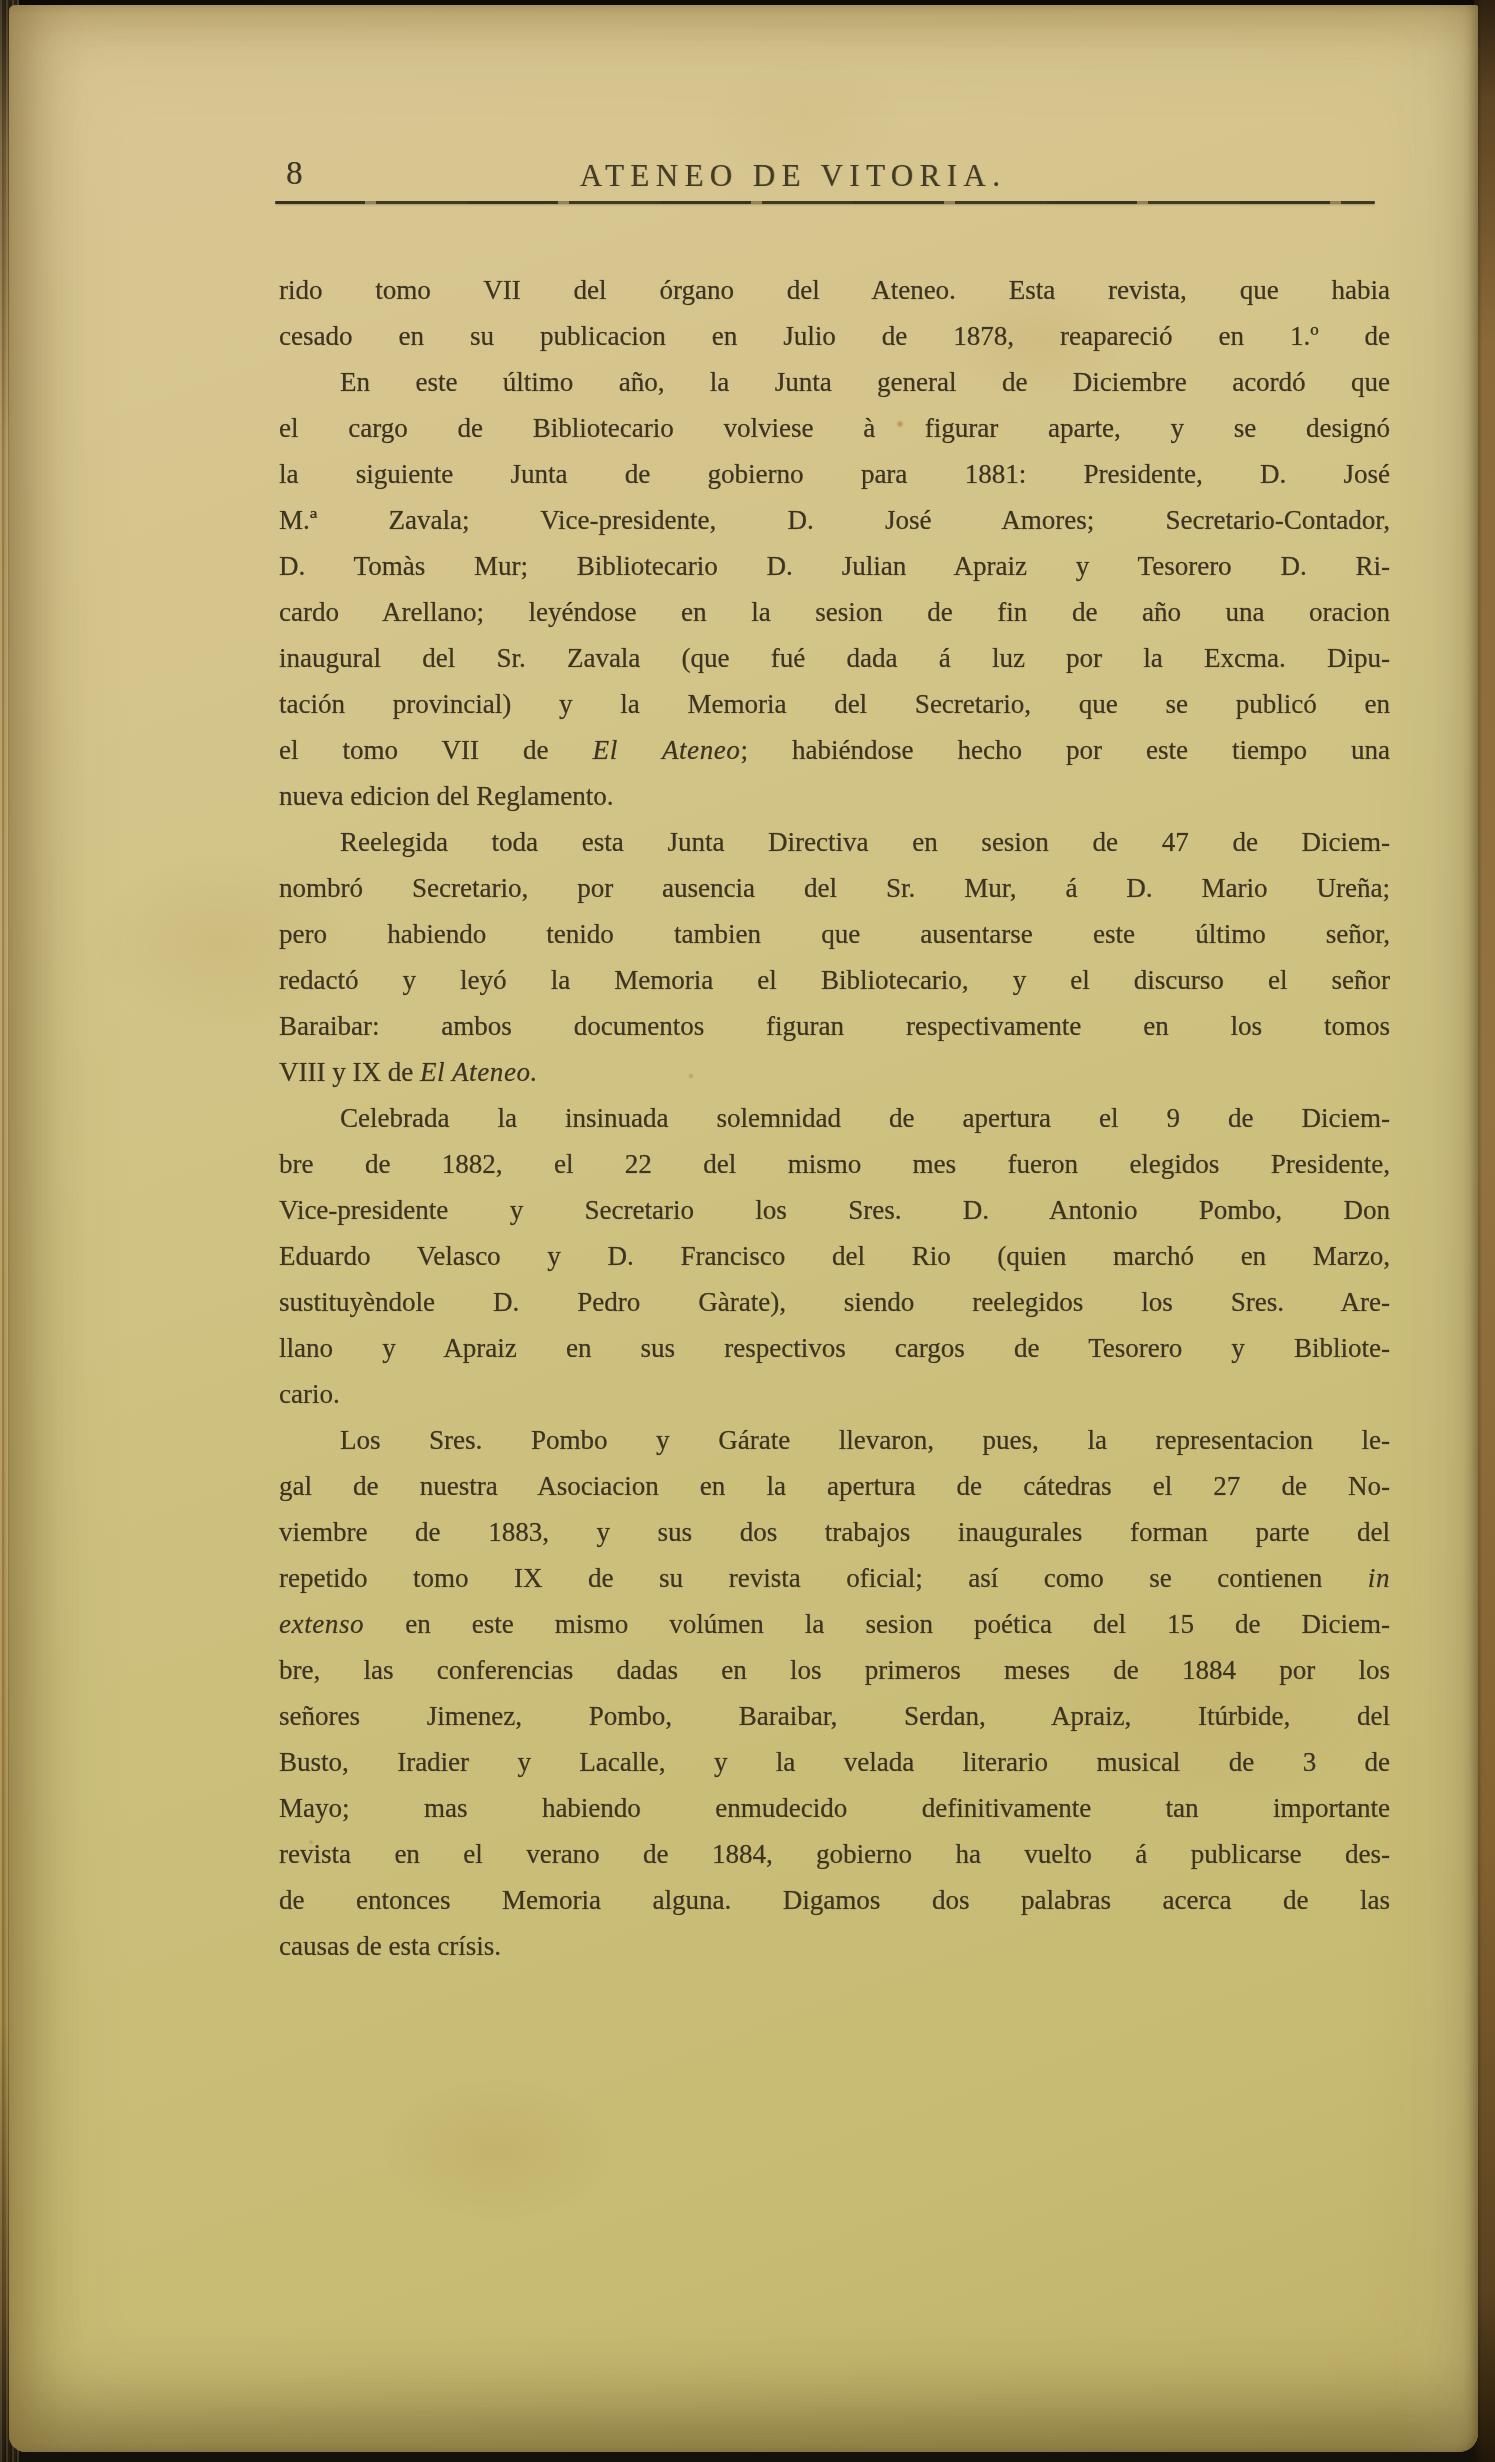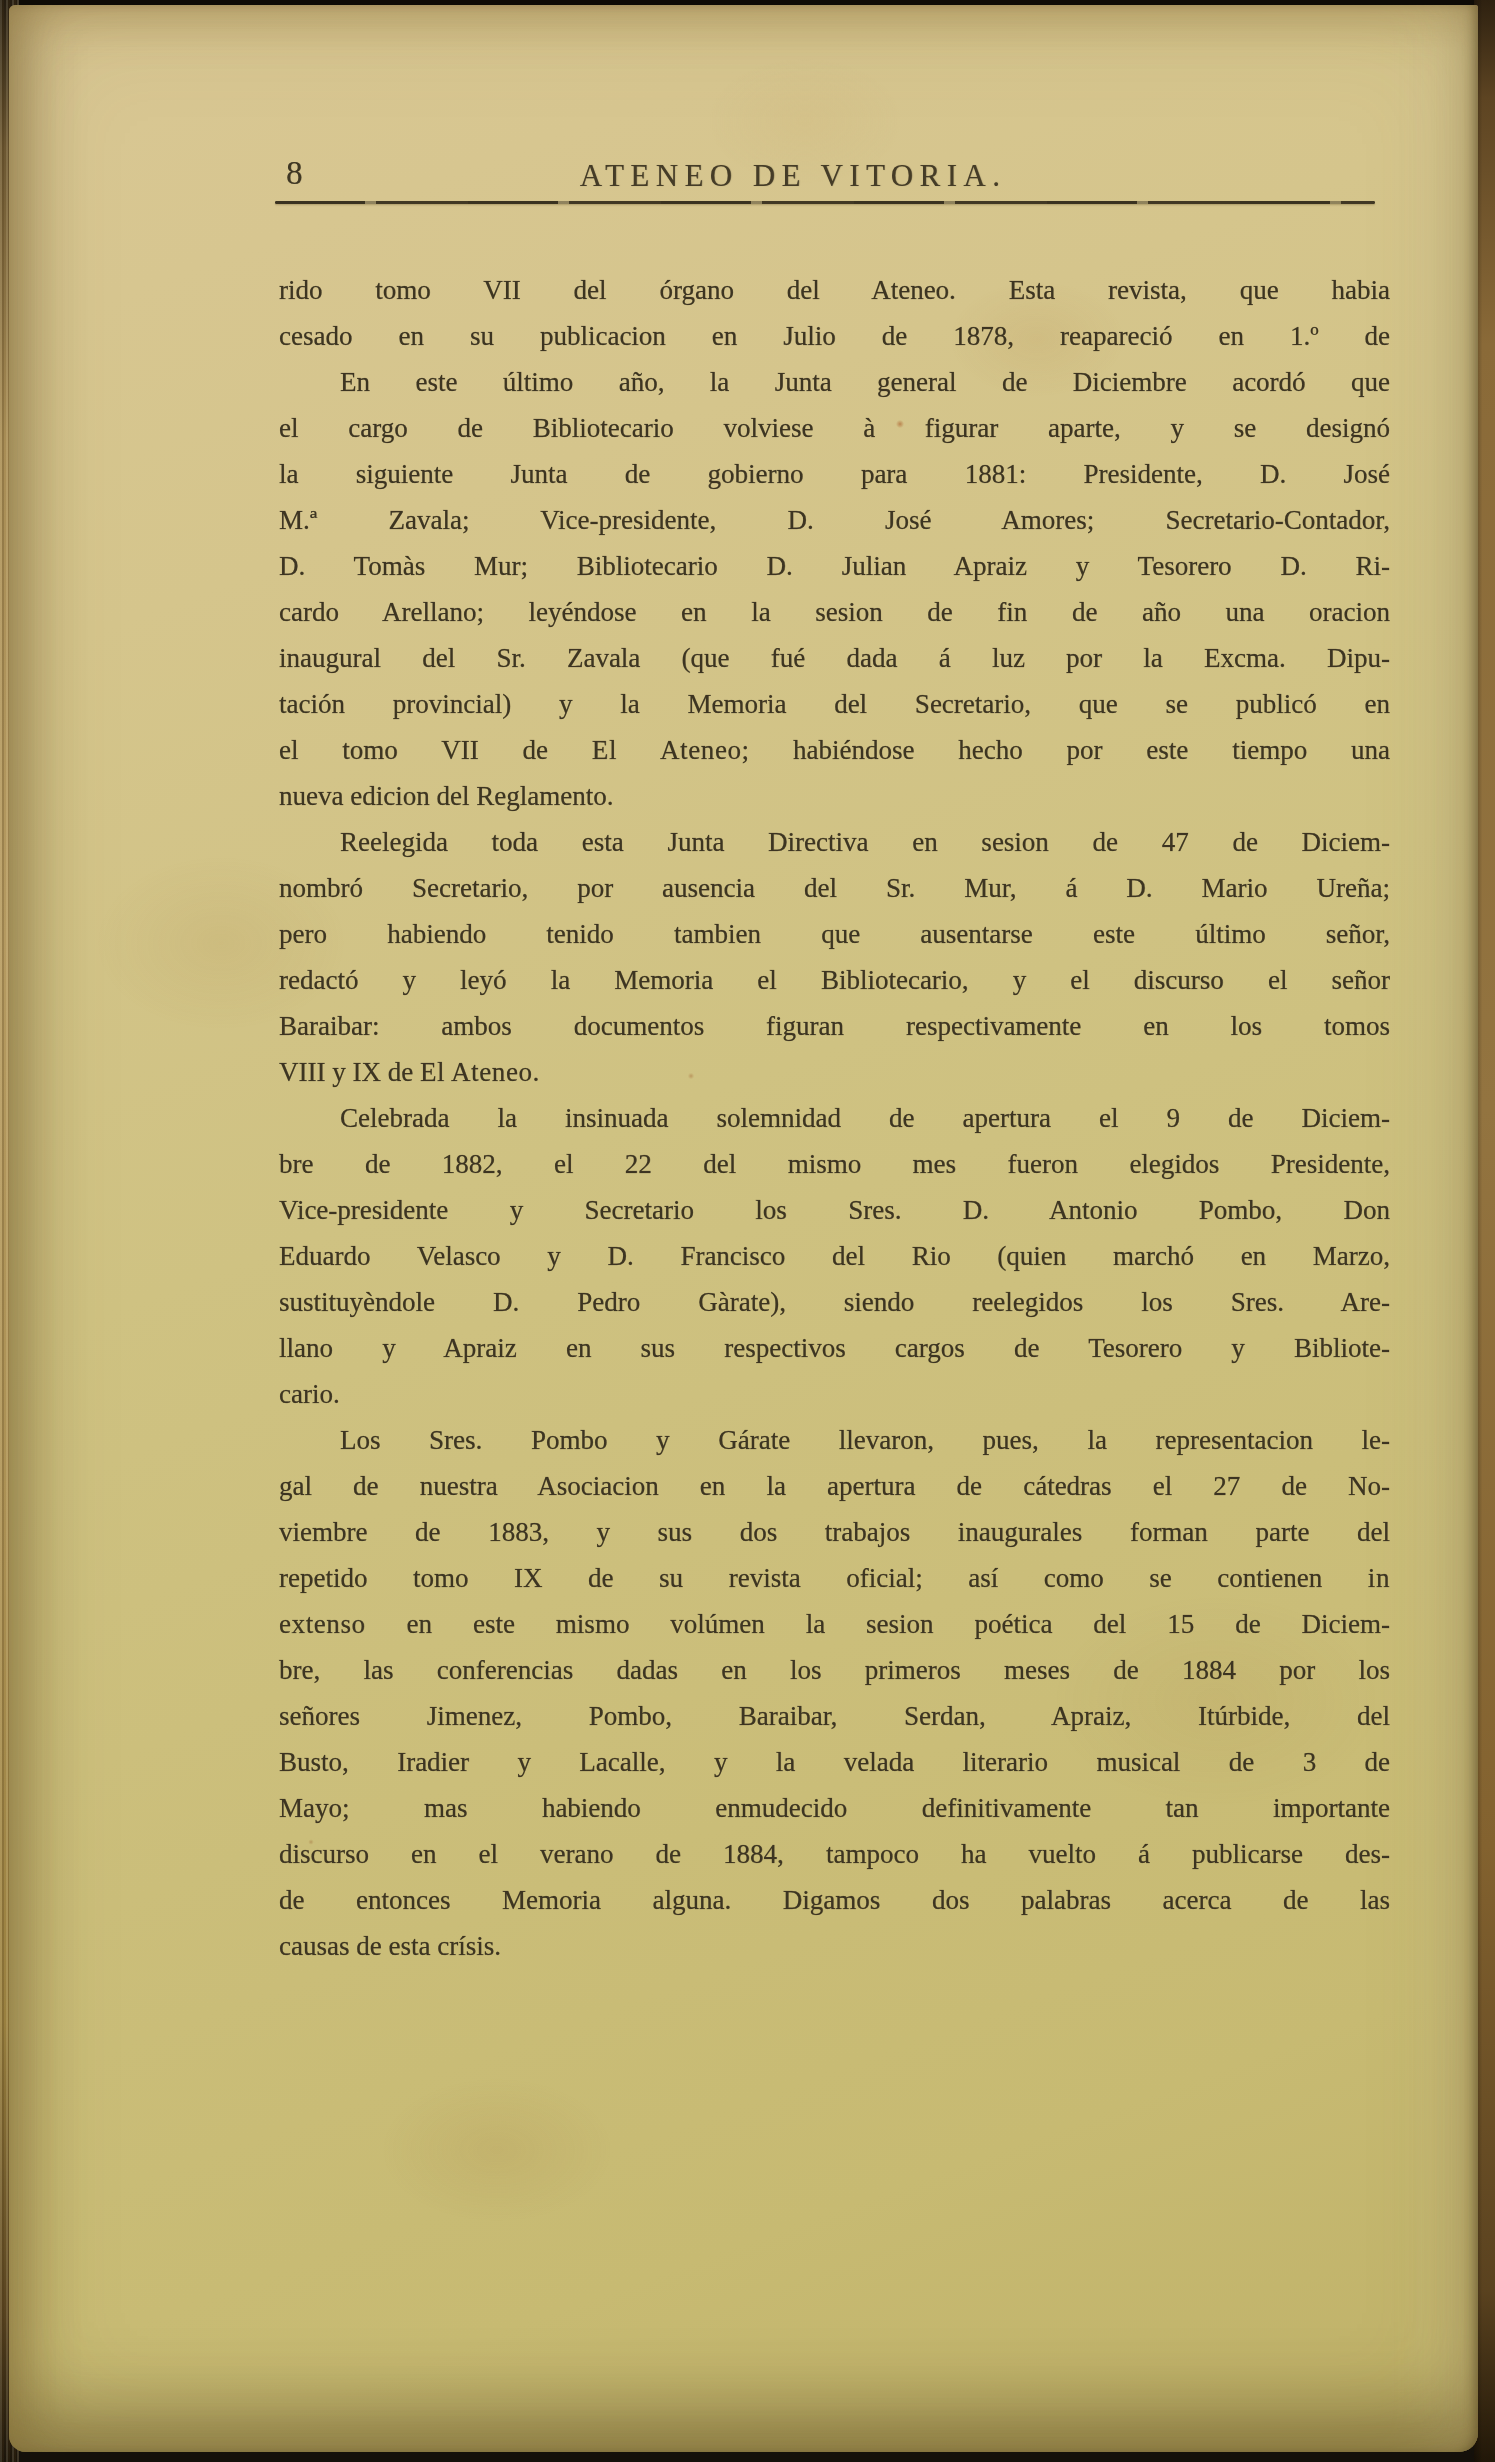--- a/index.html
+++ b/index.html
@@ -83,21 +83,21 @@
     font-size:27px;line-height:46px;color:#3d3522;
     -webkit-text-stroke:0.3px rgba(58,50,32,.38);
     text-shadow:0.3px 0.4px 0.6px rgba(60,52,33,.35);
   }
   .line{
     text-align:justify;text-align-last:justify;
     white-space:nowrap;height:46px;
   }
   .line.pl{text-align-last:left;}
   .line.ind{text-indent:61px;}
-  .it{letter-spacing:0.6px;}
+  .it{font-style:italic;letter-spacing:0.6px;}
 </style>
 </head>
 <body>
 
 <div class="left-stack"></div>
 <div class="right-cover"></div>
 
 <div class="page">
   <div class="stains"></div>
 
@@ -135,18 +135,18 @@
       <div class="line pl"><span>cario.</span></div>
       <div class="line ind"><span>Los Sres. Pombo y Gárate llevaron, pues, la representacion le-</span></div>
       <div class="line"><span>gal de nuestra Asociacion en la apertura de cátedras el 27 de No-</span></div>
       <div class="line"><span>viembre de 1883, y sus dos trabajos inaugurales forman parte del</span></div>
       <div class="line"><span>repetido tomo IX de su revista oficial; así como se contienen </span><span class="it">in</span></div>
       <div class="line"><span class="it">extenso</span><span> en este mismo volúmen la sesion poética del 15 de Diciem-</span></div>
       <div class="line"><span>bre, las conferencias dadas en los primeros meses de 1884 por los</span></div>
       <div class="line"><span>señores Jimenez, Pombo, Baraibar, Serdan, Apraiz, Itúrbide, del</span></div>
       <div class="line"><span>Busto, Iradier y Lacalle, y la velada literario musical de 3 de</span></div>
       <div class="line"><span>Mayo; mas habiendo enmudecido definitivamente tan importante</span></div>
-      <div class="line"><span>discurso en el verano de 1884, tampoco ha vuelto á publicarse des-</span></div>
+      <div class="line"><span>revista en el verano de 1884, gobierno ha vuelto á publicarse des-</span></div>
       <div class="line"><span>de entonces Memoria alguna. Digamos dos palabras acerca de las</span></div>
       <div class="line pl"><span>causas de esta crísis.</span></div>
     </div>
 </div>
 
 
 </body></html>

